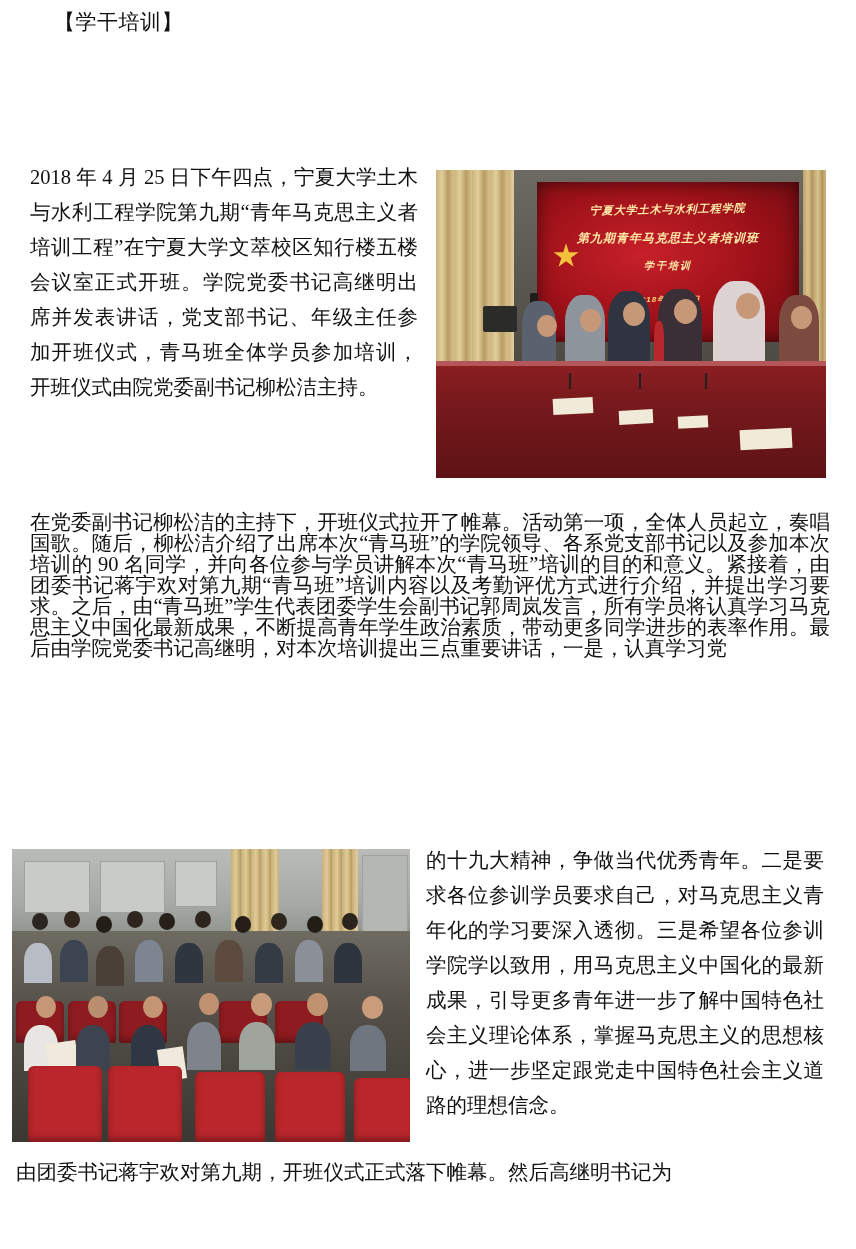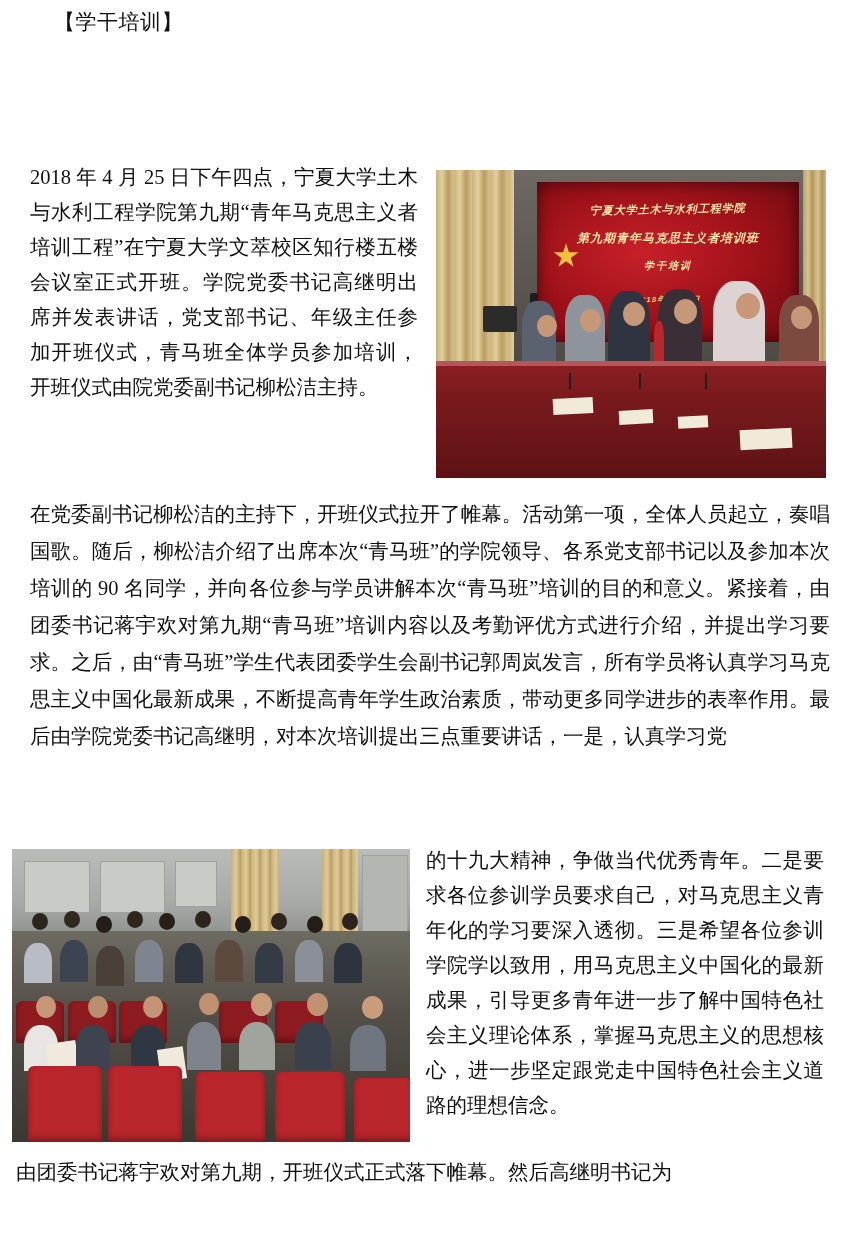--- a/index.html
+++ b/index.html
@@ -54,24 +54,24 @@
     font-size: 20.5px;
     line-height: 35px;
     text-align: justify;
     text-justify: inter-ideograph;
     margin: 0;
   }
 
   .block-two {
     position: absolute;
     left: 30px;
-    top: 496px;
+    top: 512px;
     width: 800px;
     font-size: 20.5px;
-    line-height: 37px;
+    line-height: 21px;
     text-align: justify;
     text-justify: inter-ideograph;
   }
 
   
   .block-three {
     position: absolute;
     left: 12px;
     top: 843px;
     width: 812px;

